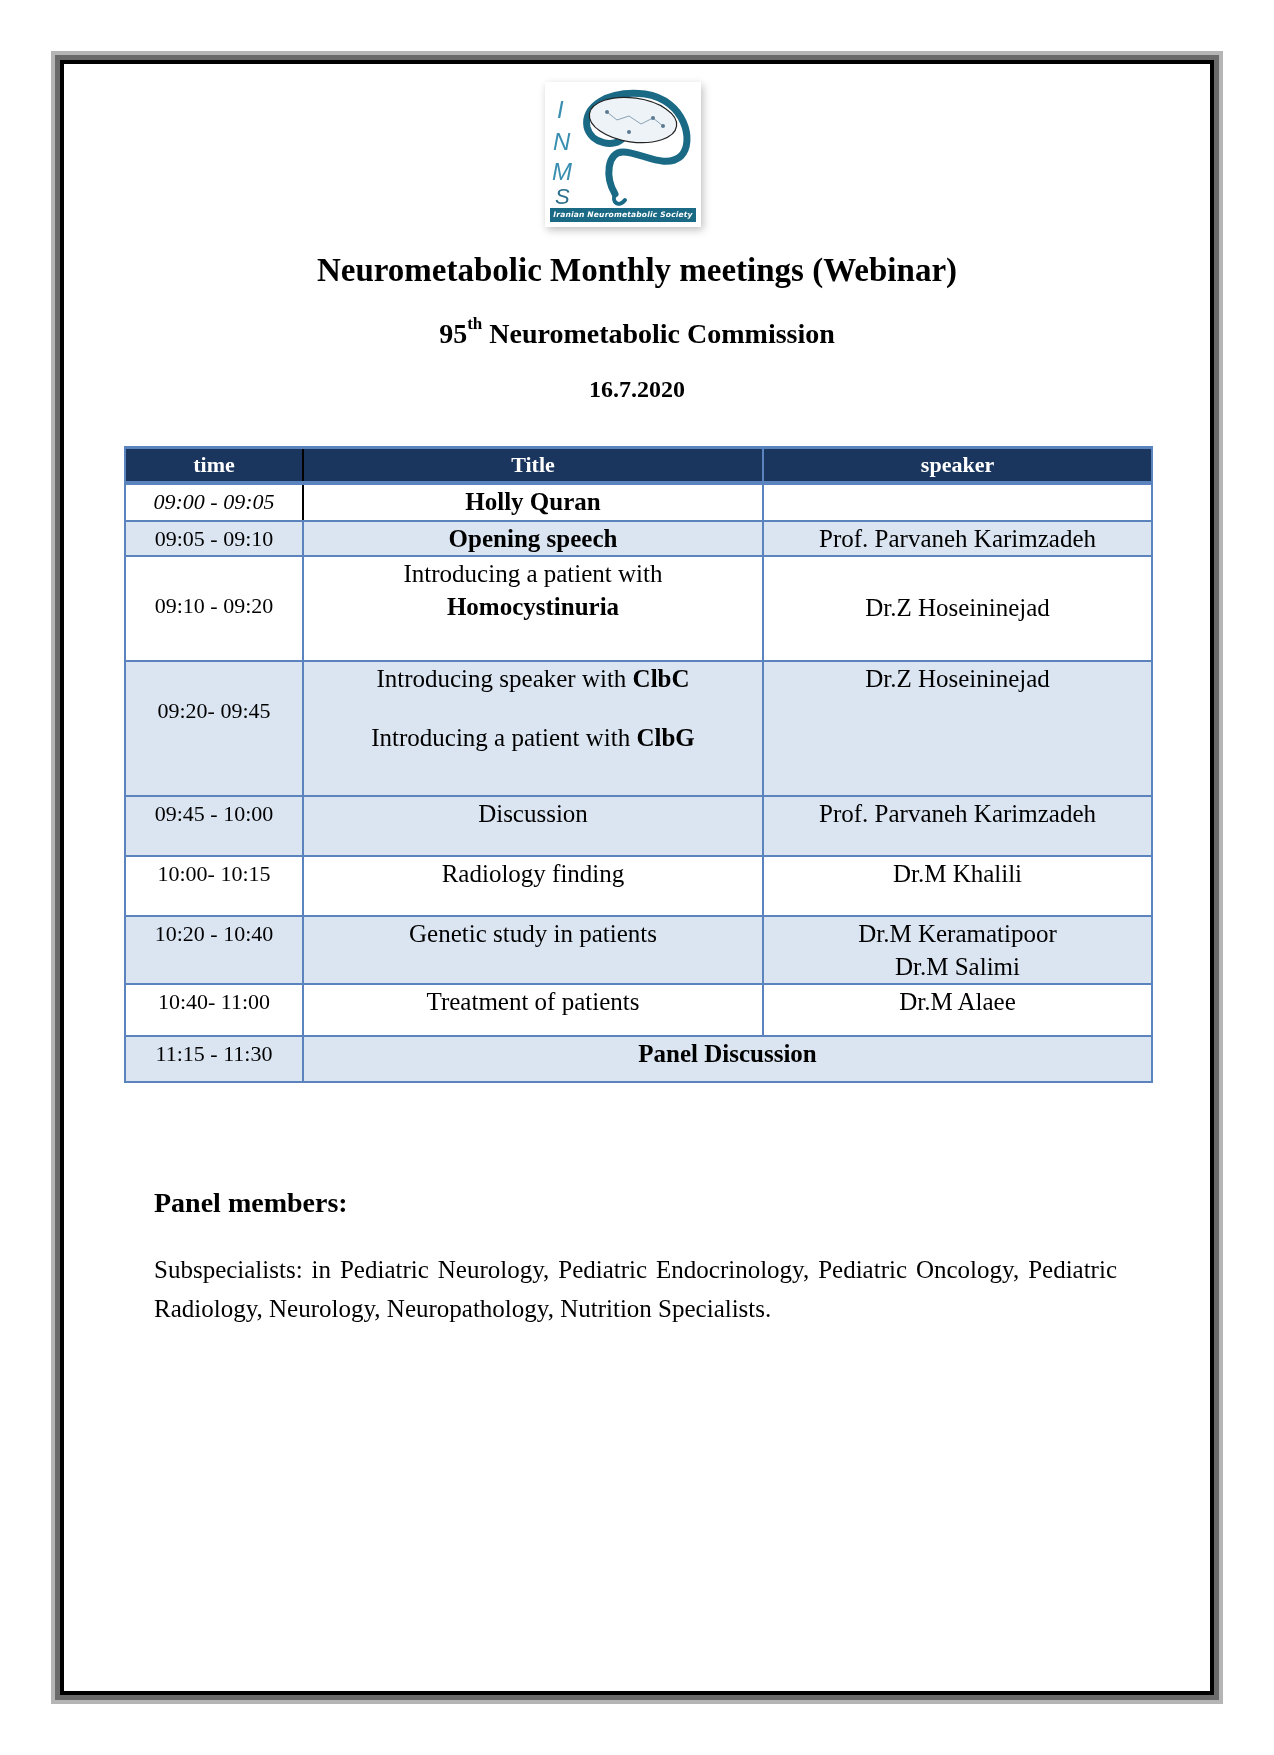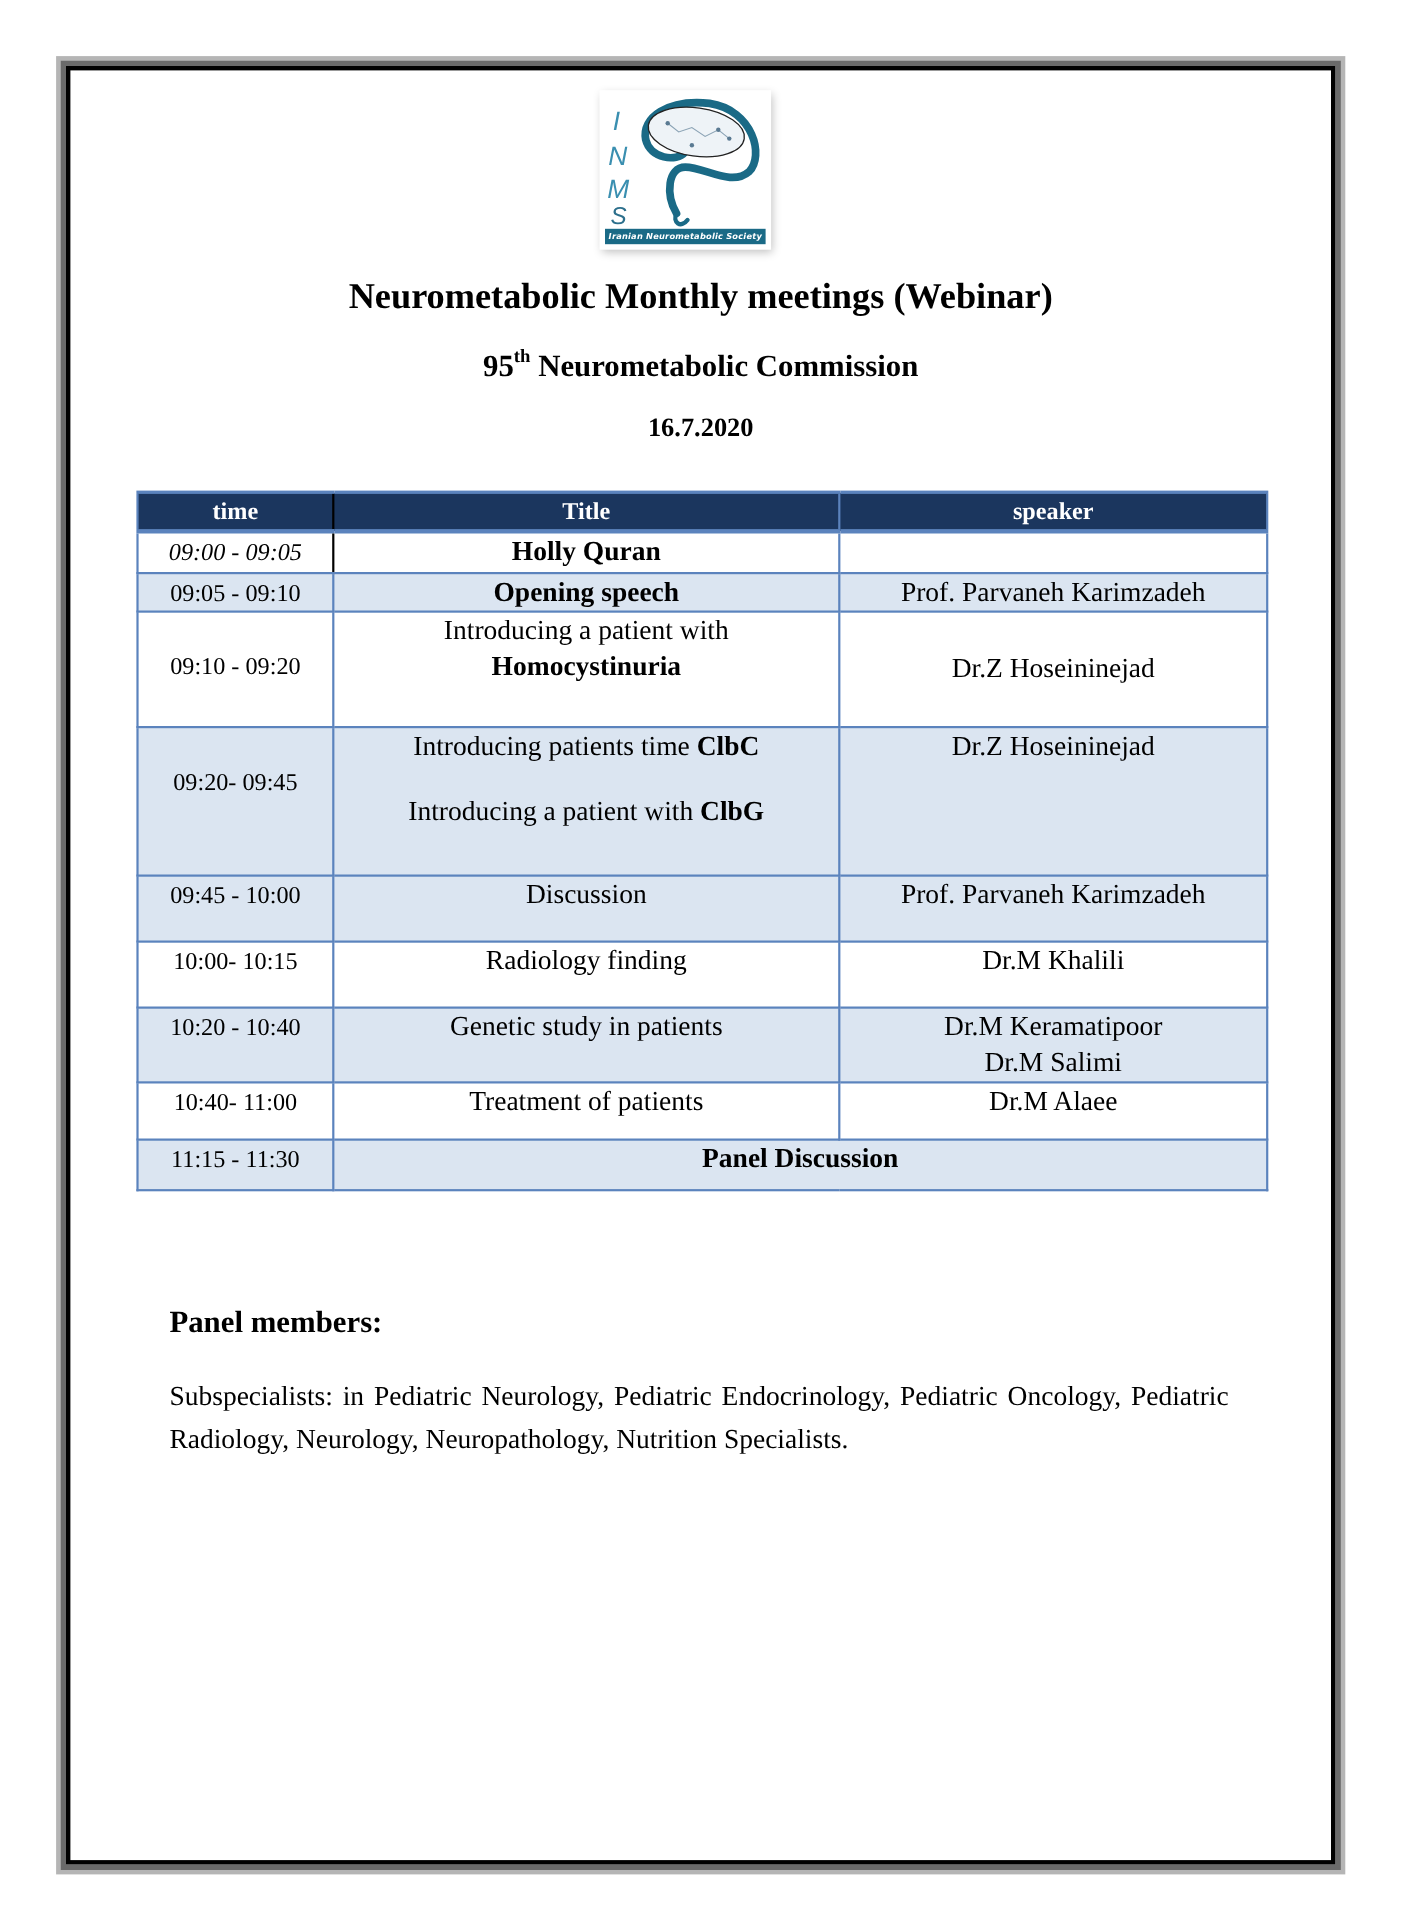--- a/index.html
+++ b/index.html
@@ -107,21 +107,21 @@
     <td class="time" style="vertical-align:top;padding-top:34px">09:10 - 09:20</td>
     <td>
       <div>Introducing a patient with</div>
       <div class="b">Homocystinuria</div>
     </td>
     <td style="padding-top:34px">Dr.Z Hoseininejad</td>
   </tr>
   <tr class="alt" style="height:135px">
     <td class="time" style="padding-top:34px">09:20-  09:45</td>
     <td>
-      <div><span>Introducing patients time </span><span class="b">ClbC</span></div>
+      <div><span>Introducing speaker with </span><span class="b">ClbC</span></div>
       <span class="gap"></span>
       <div style="margin-top:-8px"><span>Introducing a patient with </span><span class="b">ClbG</span></div>
     </td>
     <td>Dr.Z Hoseininejad</td>
   </tr>
   <tr class="alt" style="height:60px">
     <td class="time">09:45 -  10:00</td>
     <td>Discussion</td>
     <td>Prof. Parvaneh Karimzadeh</td>
   </tr>

